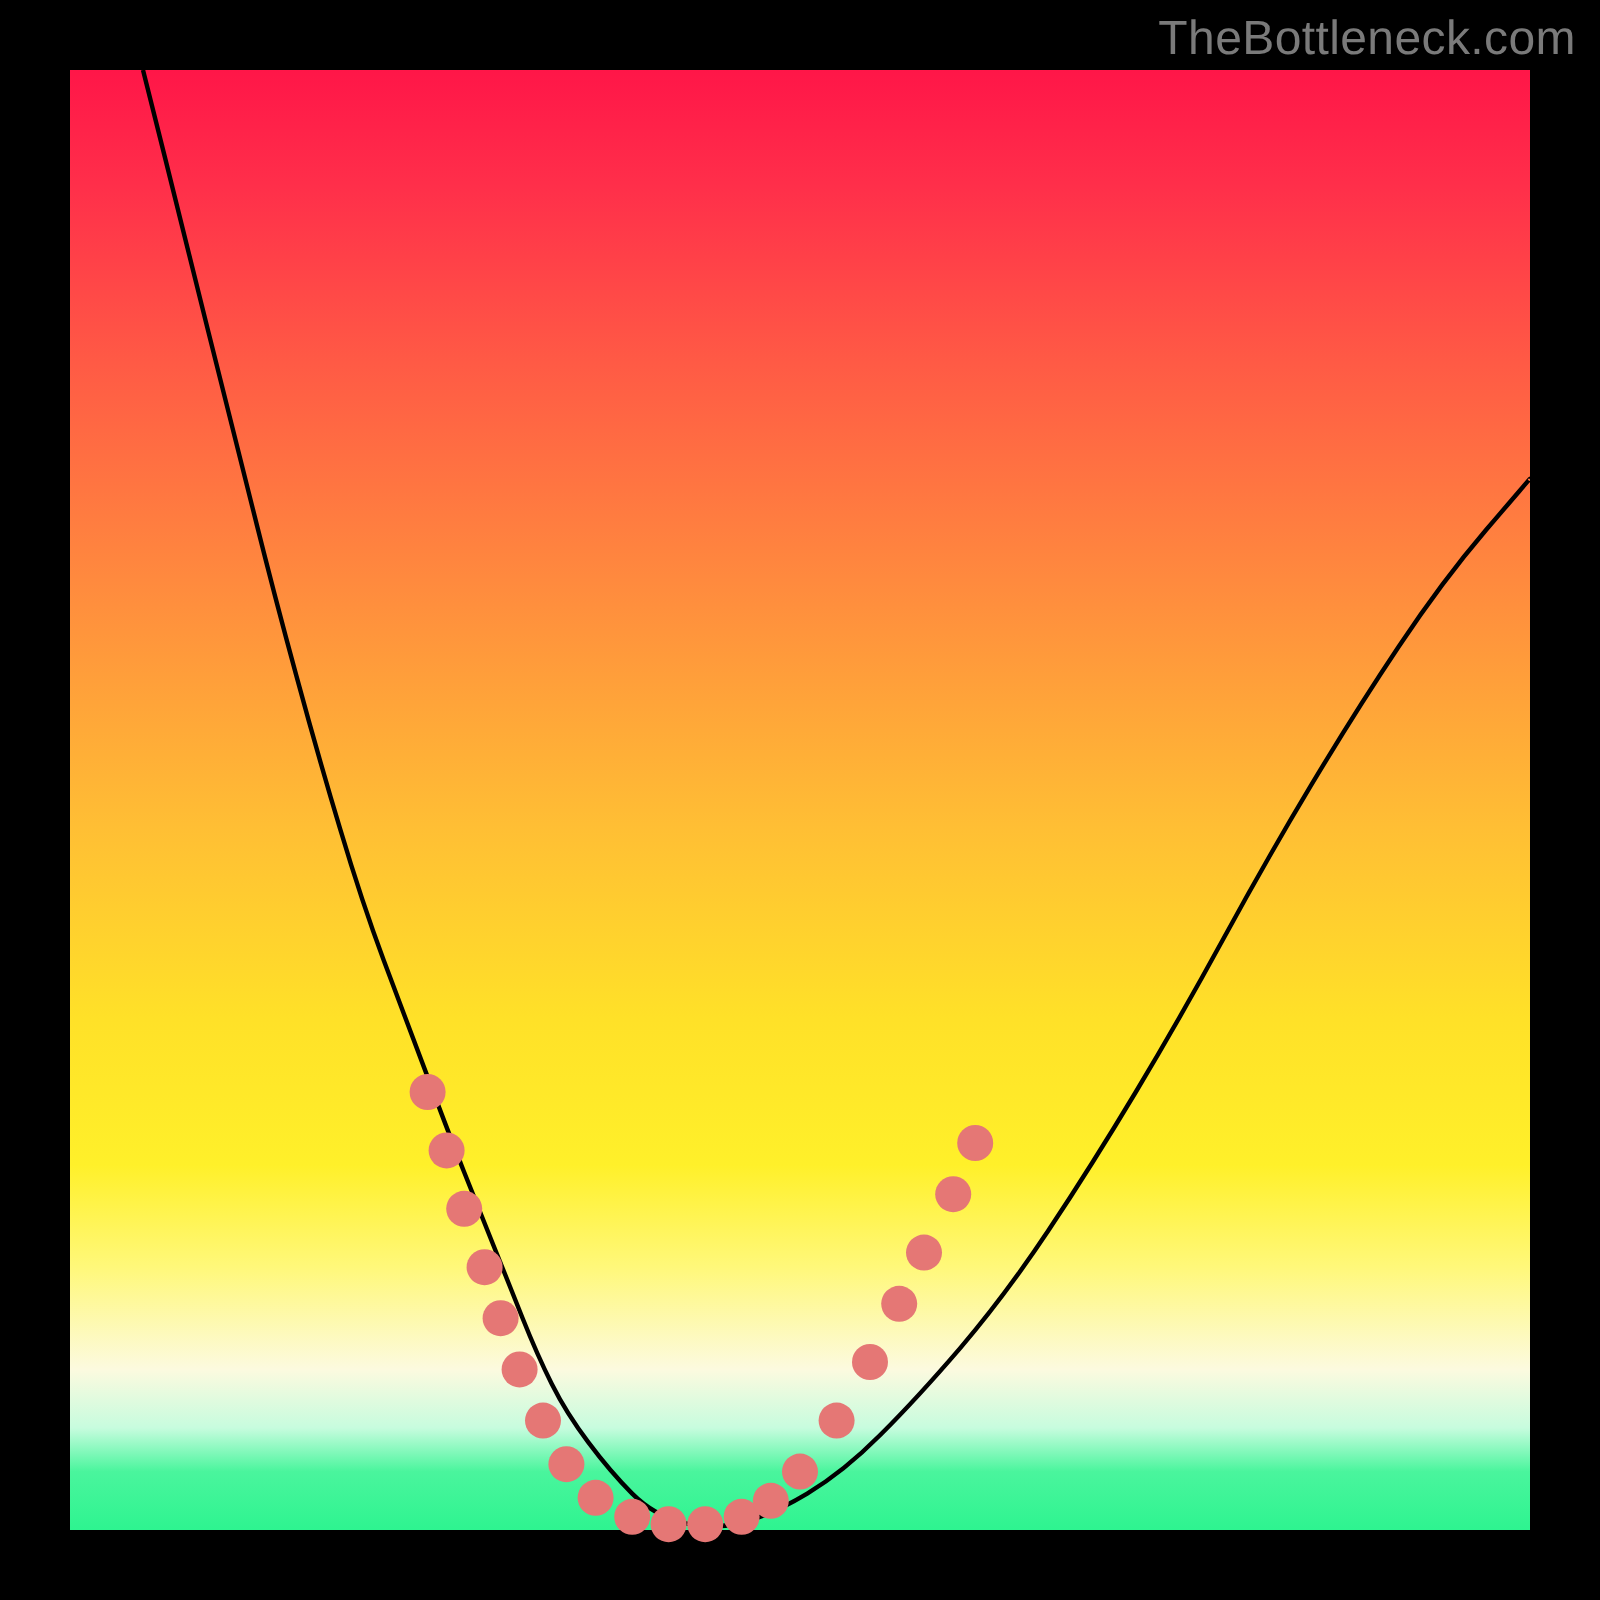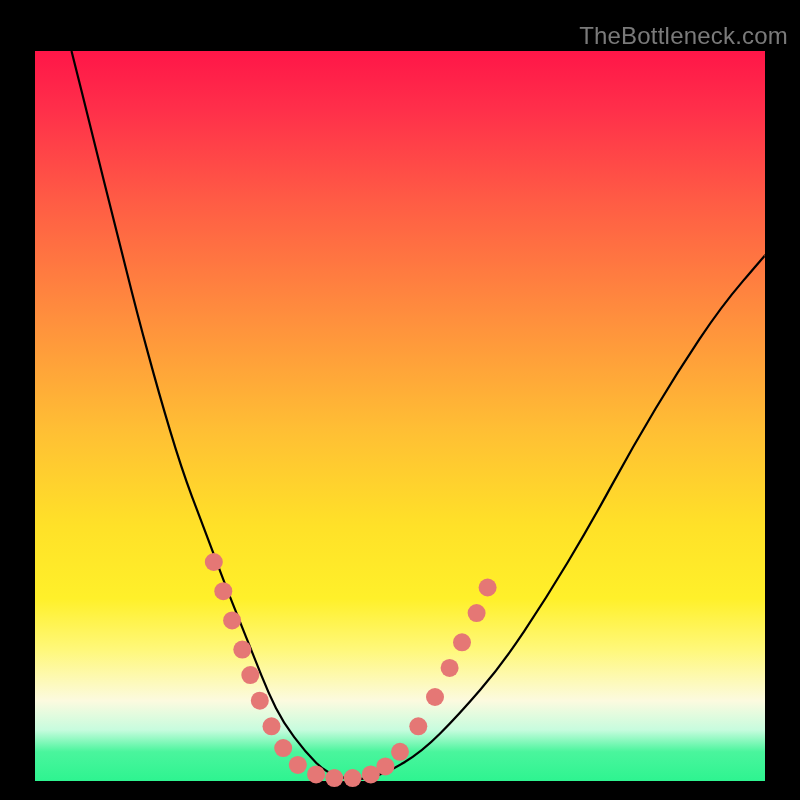--- a/index.html
+++ b/index.html
@@ -7,21 +7,21 @@
     padding: 0;
     width: 800px;
     height: 800px;
     background: #000;
     overflow: hidden;
     font-family: Arial, Helvetica, sans-serif;
   }
   .frame {
     position: absolute;
     left: 0;
-    top: 16px;
+    top: 0;
     width: 800px;
     height: 632px;
     background: #000;
   }
   .plot-area {
     position: absolute;
     left: 35px;
     top: 35px;
     width: 730px;
     height: 730px;

